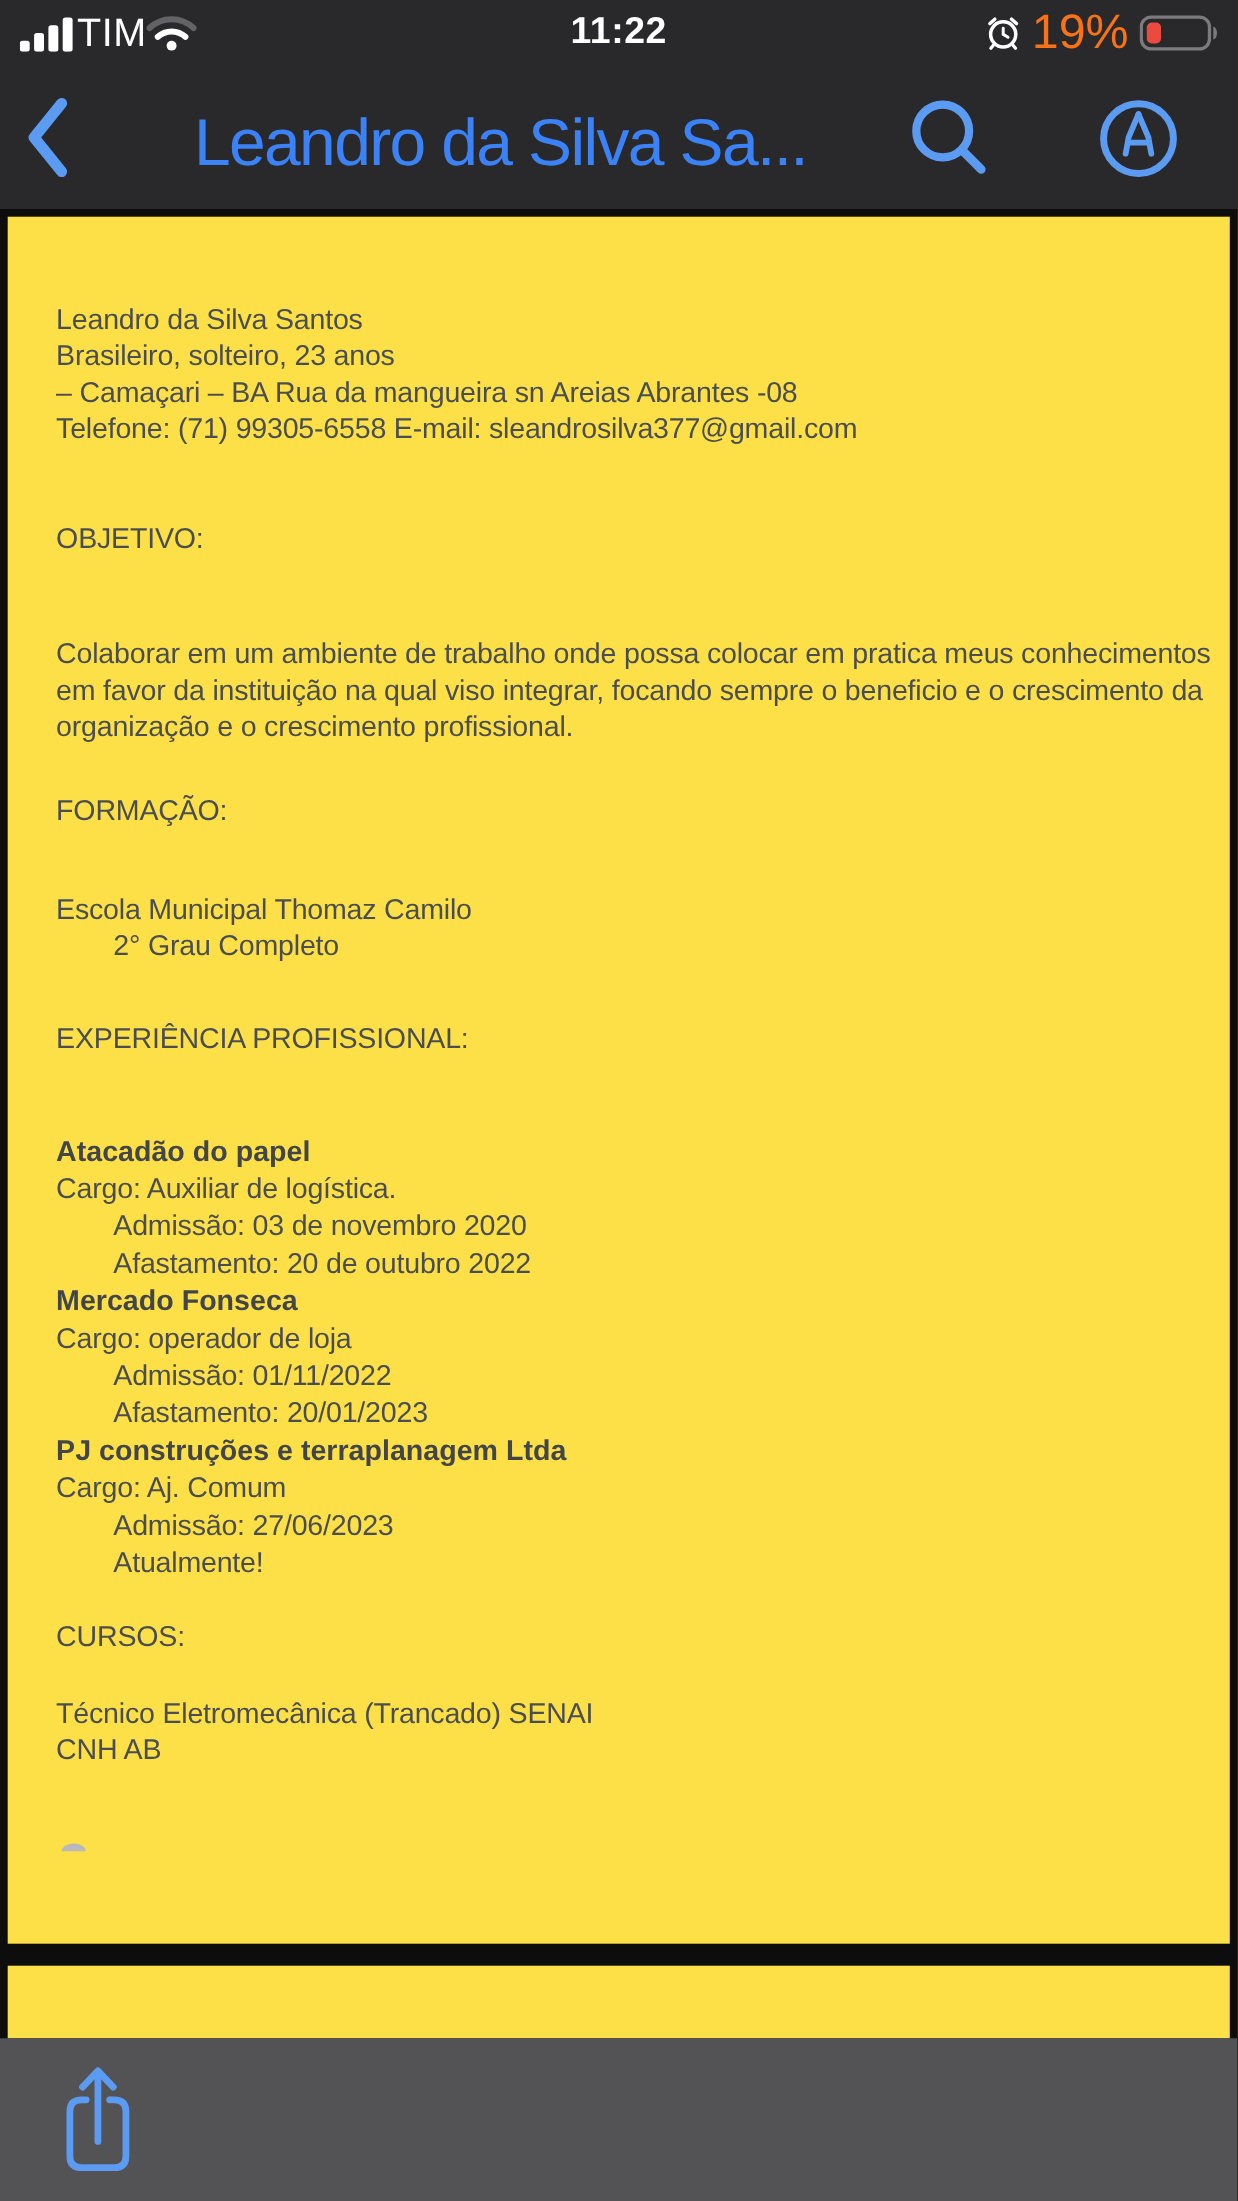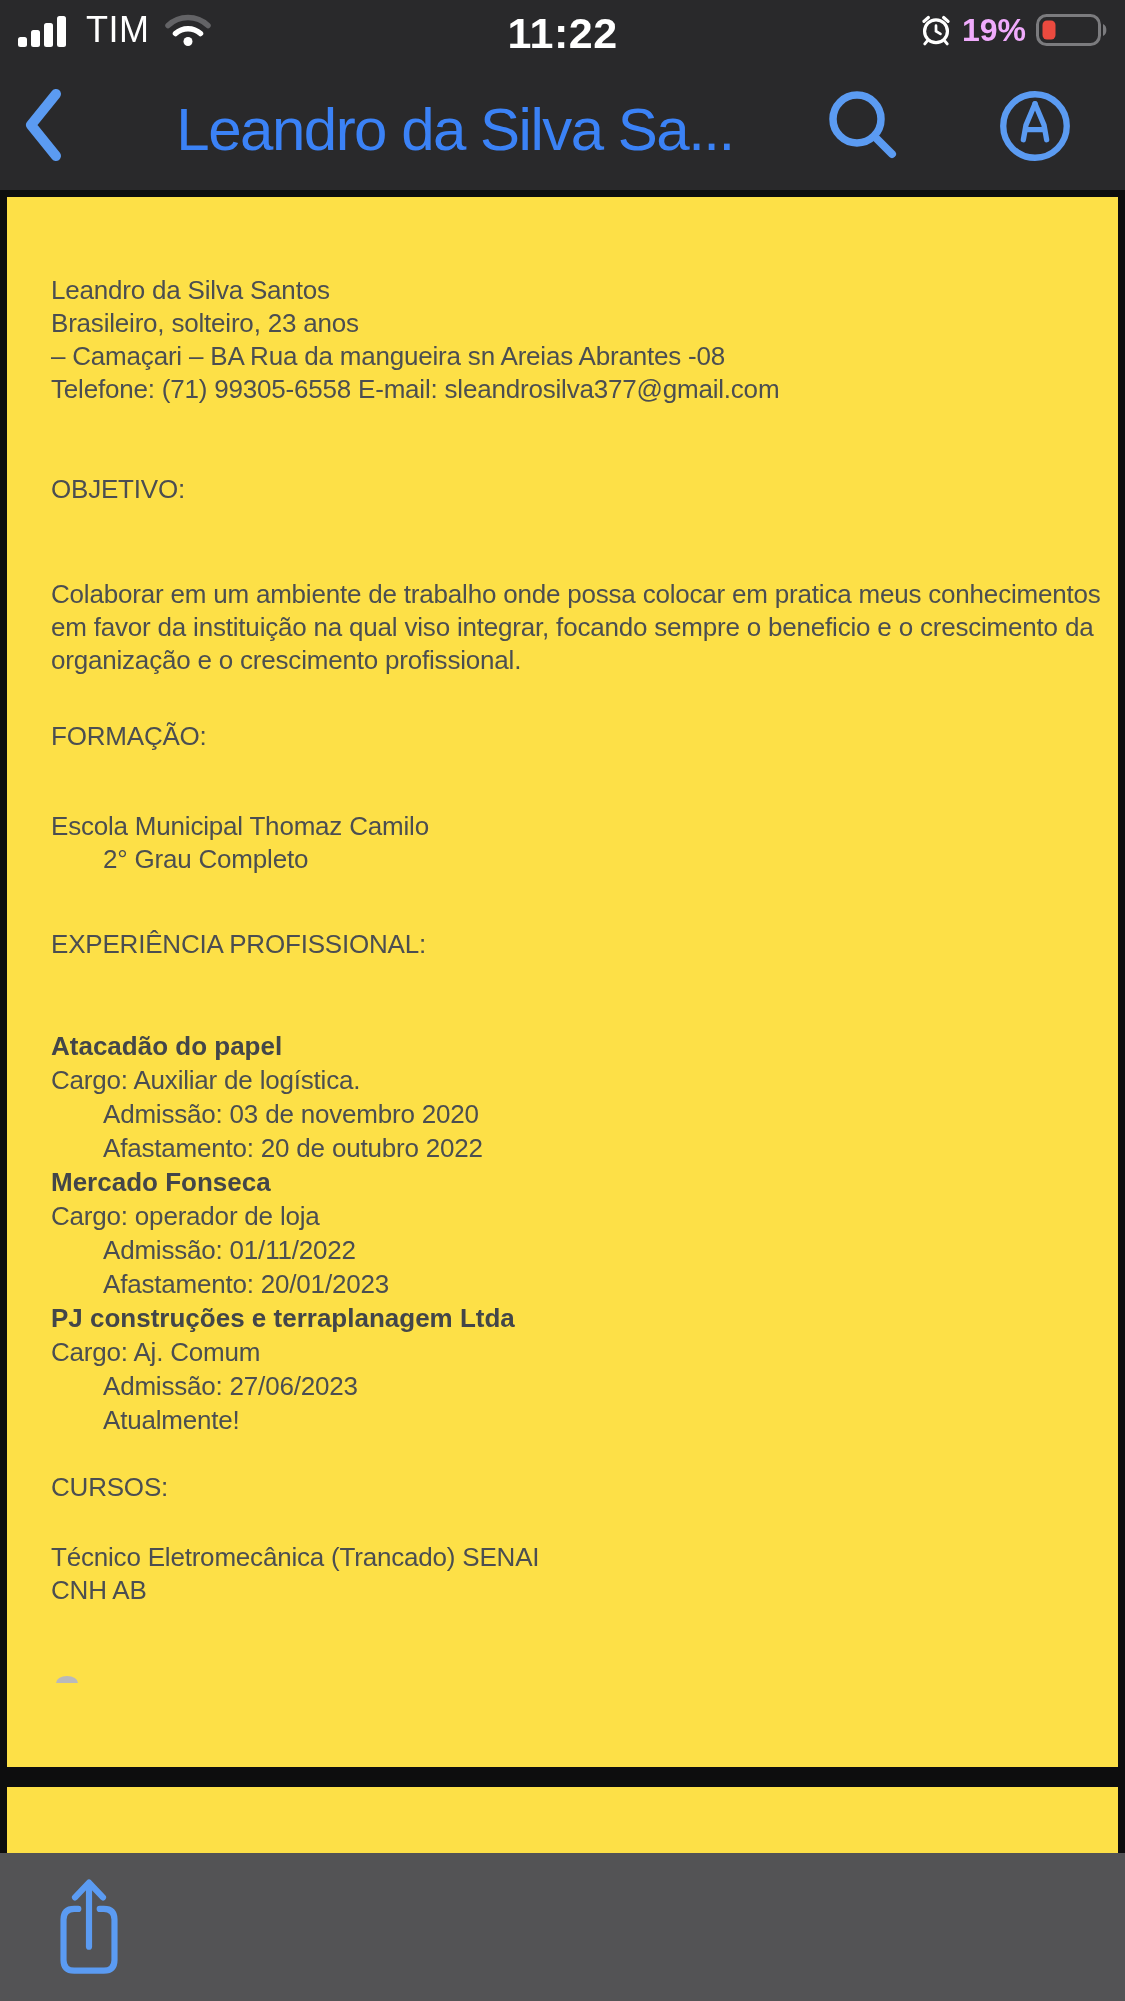--- a/index.html
+++ b/index.html
@@ -3,26 +3,26 @@
 <meta charset="utf-8">
 <style>
   html,body{margin:0;padding:0;background:#000;}
   .screen{
     position:relative; width:1125px; height:2001px; overflow:hidden;
     background:#0d0d0e; font-family:"Liberation Sans","DejaVu Sans",sans-serif;
     -webkit-font-smoothing:antialiased;
   }
   
   .header{position:absolute;top:0;left:0;right:0;height:190px;background:#29292b;z-index:3;}
-  .sb-left{position:absolute;top:10px;left:18px;display:flex;align-items:center;gap:16px;height:40px;}
+  .sb-left{position:absolute;top:10px;left:18px;display:flex;align-items:center;gap:0;height:40px;}
   .sb-carrier{color:#fff;font-size:36px;letter-spacing:0.5px;}
   .sb-time{position:absolute;top:9px;left:0;right:0;text-align:center;color:#fff;
-    font-size:43px;font-weight:bold;letter-spacing:0.5px;pointer-events:none;}
+    font-size:34px;font-weight:bold;letter-spacing:0.5px;pointer-events:none;}
   .sb-right{position:absolute;top:10px;right:15px;display:flex;align-items:center;gap:10px;height:40px;}
-  .sb-batt-pct{color:#f0abfc;font-size:32px;font-weight:700;}
+  .sb-batt-pct{color:#f97316;font-size:44px;font-weight:400;}
   
   .nav-back{position:absolute;left:22px;top:82px;width:56px;height:86px;display:flex;align-items:center;cursor:pointer;}
   .nav-title{position:absolute;left:105px;top:85px;width:700px;height:90px;line-height:90px;
     text-align:center;color:#3b82f6;font-size:60px;font-weight:normal;letter-spacing:-1.5px;white-space:nowrap;}
   .nav-btn{position:absolute;top:88px;width:76px;height:76px;display:flex;align-items:center;justify-content:center;cursor:pointer;}
   .nav-btn.search{left:825px;}
   .nav-btn.markup{left:997px;}
   
   .viewer{position:absolute;top:190px;left:0;right:0;bottom:0;background:#0d0d0e;}
   .doc-page{position:absolute;left:7px;width:1111px;background:#fde047;}

